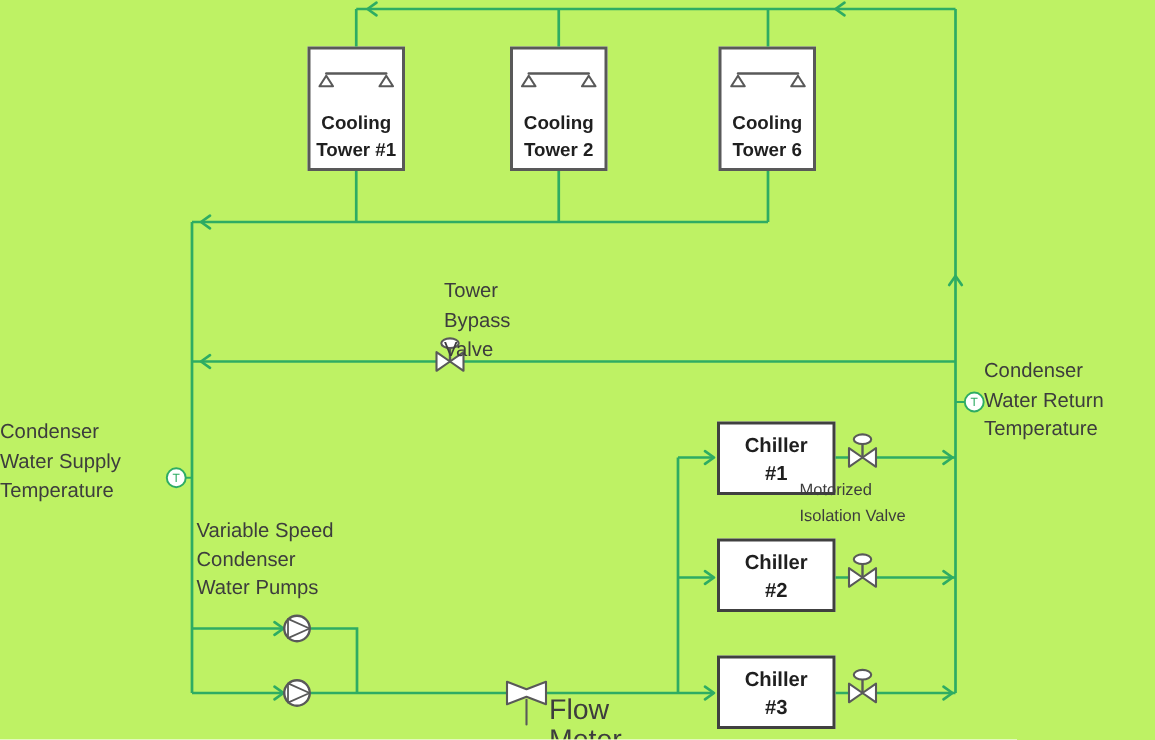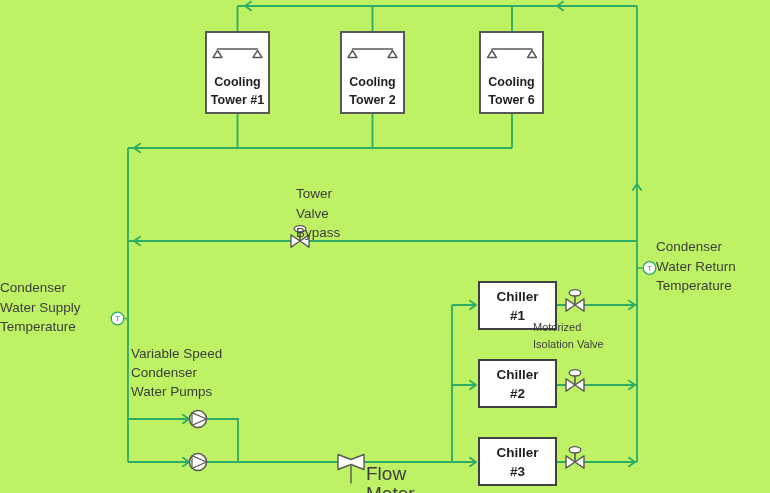--- a/index.html
+++ b/index.html
@@ -80,22 +80,22 @@
     <span>Water Return</span>
     <span>Temperature</span>
   </div>
   <div class="lbl" style="left:131px;top:344px;width:152px;line-height:19px;">
     <span>Variable Speed</span>
     <span>Condenser</span>
     <span>Water Pumps</span>
   </div>
   <div class="lbl" style="left:296px;top:184px;width:78px;">
     <span>Tower</span>
+    <span>Bypass</span>
     <span>Valve</span>
-    <span>Bypass</span>
   </div>
   <div class="lbl" style="left:533px;top:319px;width:120px;font-size:11px;line-height:17px;">
     <span>Motorized</span>
     <span>Isolation Valve</span>
   </div>
   <div class="lbl" style="left:366px;top:464px;width:72px;font-size:19px;">
     <span>Flow Meter</span>
   </div>
 
   <svg width="770" height="493" viewBox="0 0 770 493">

